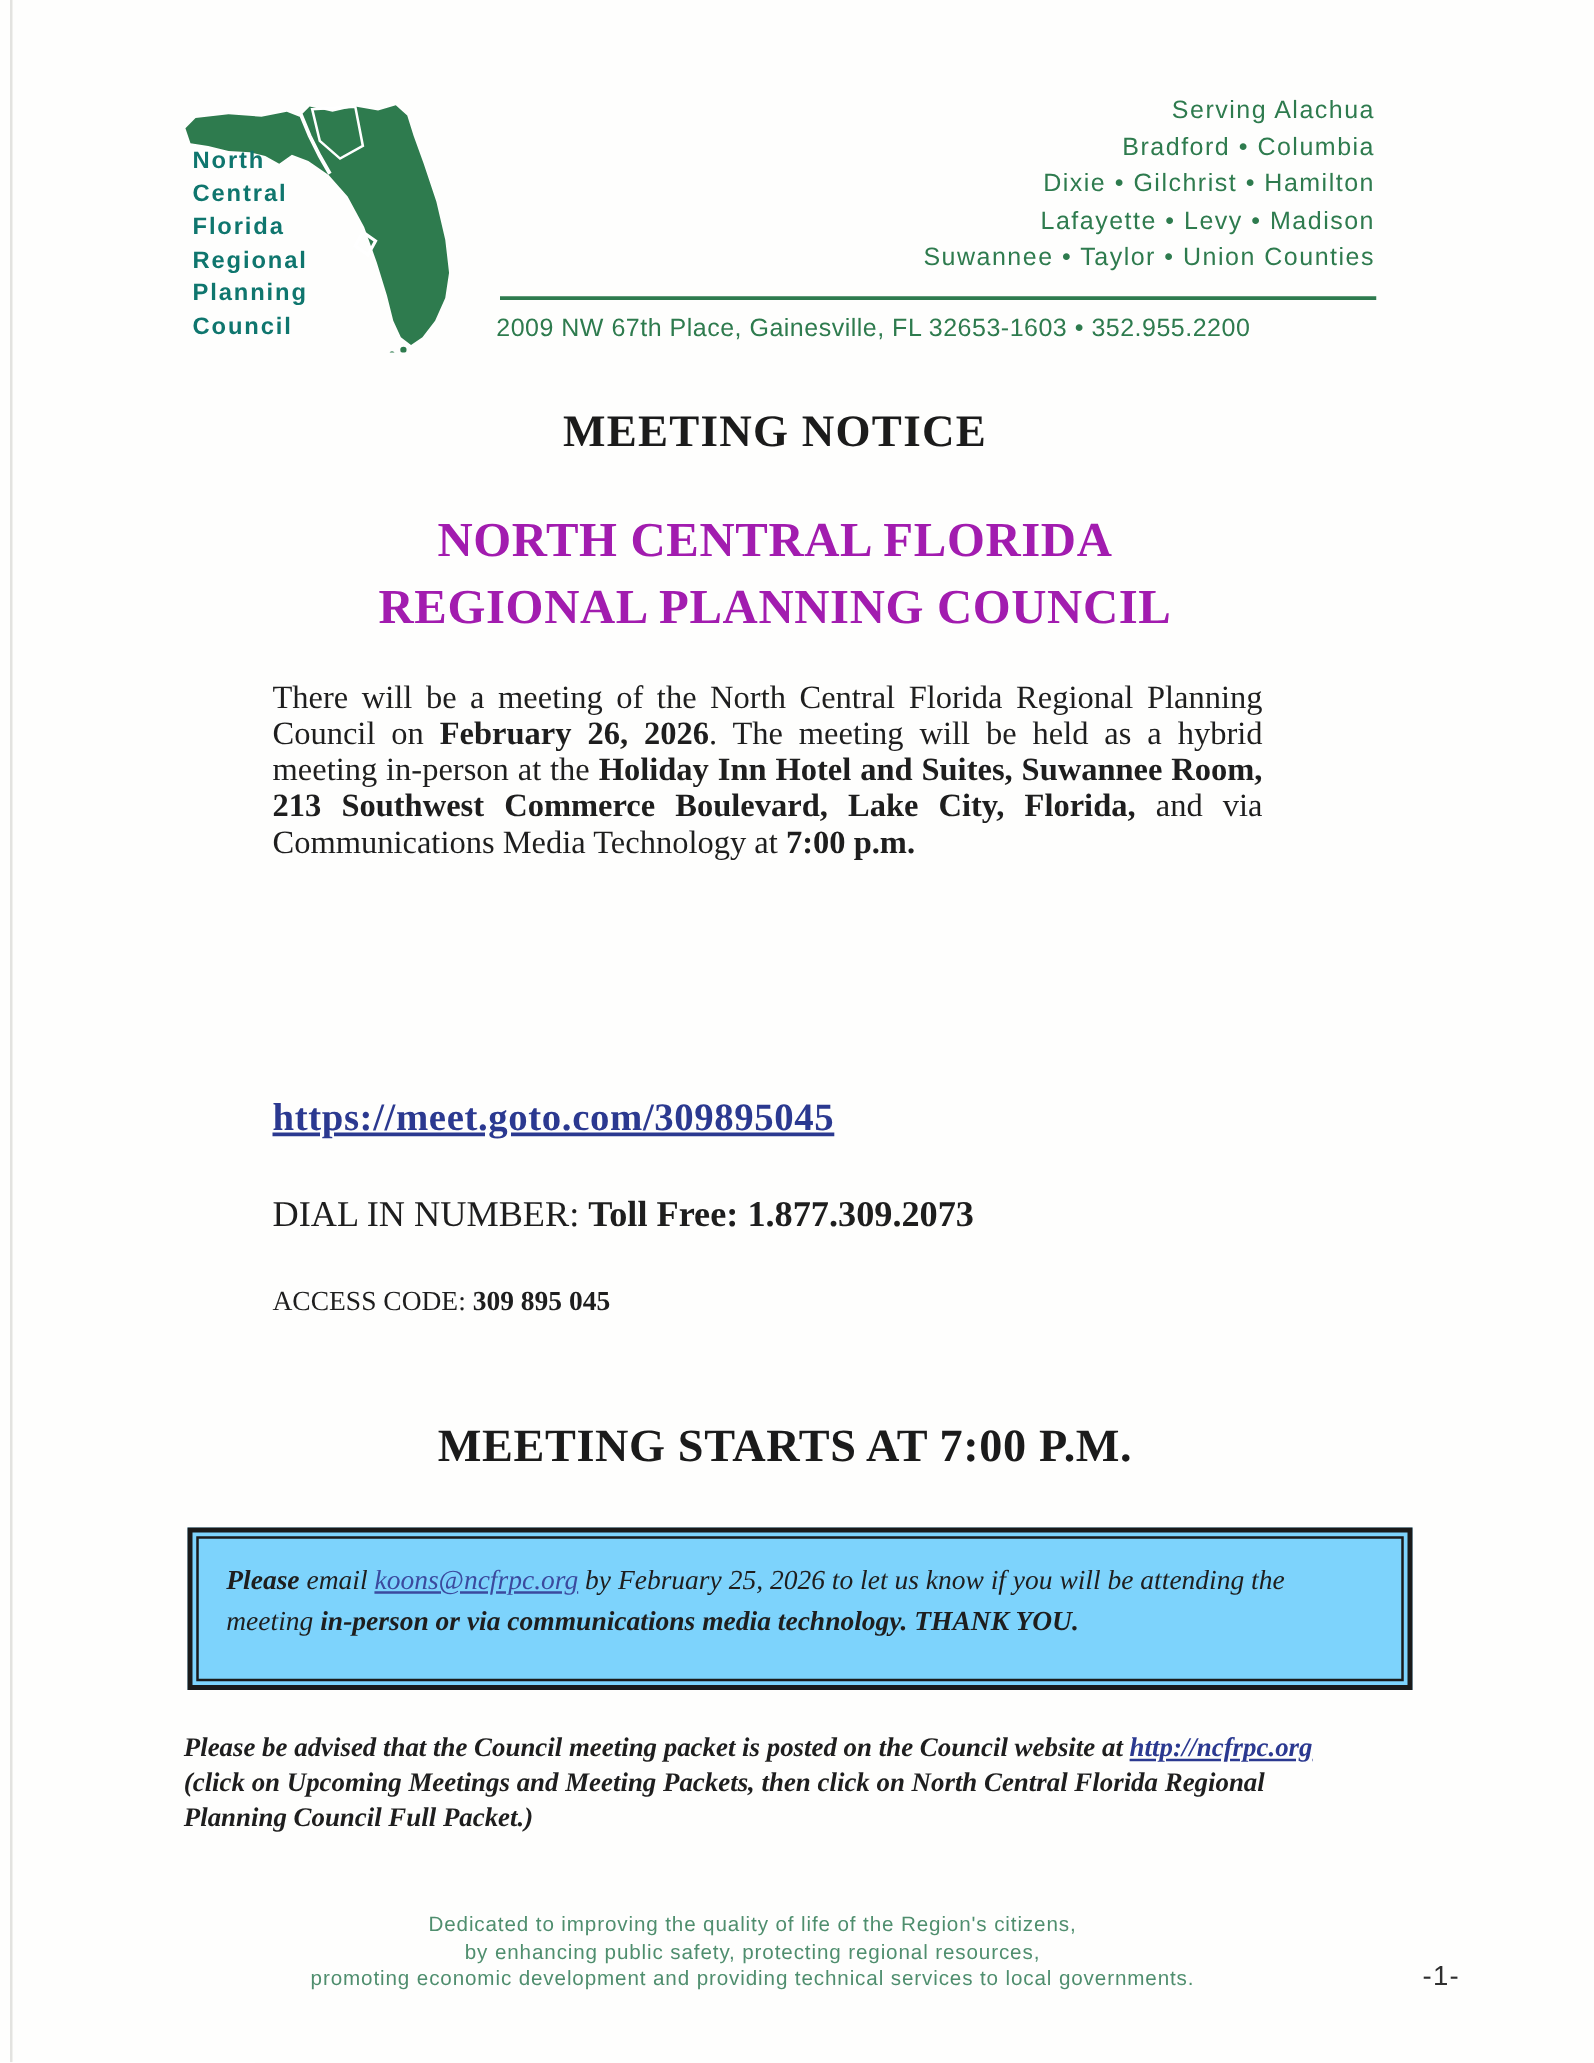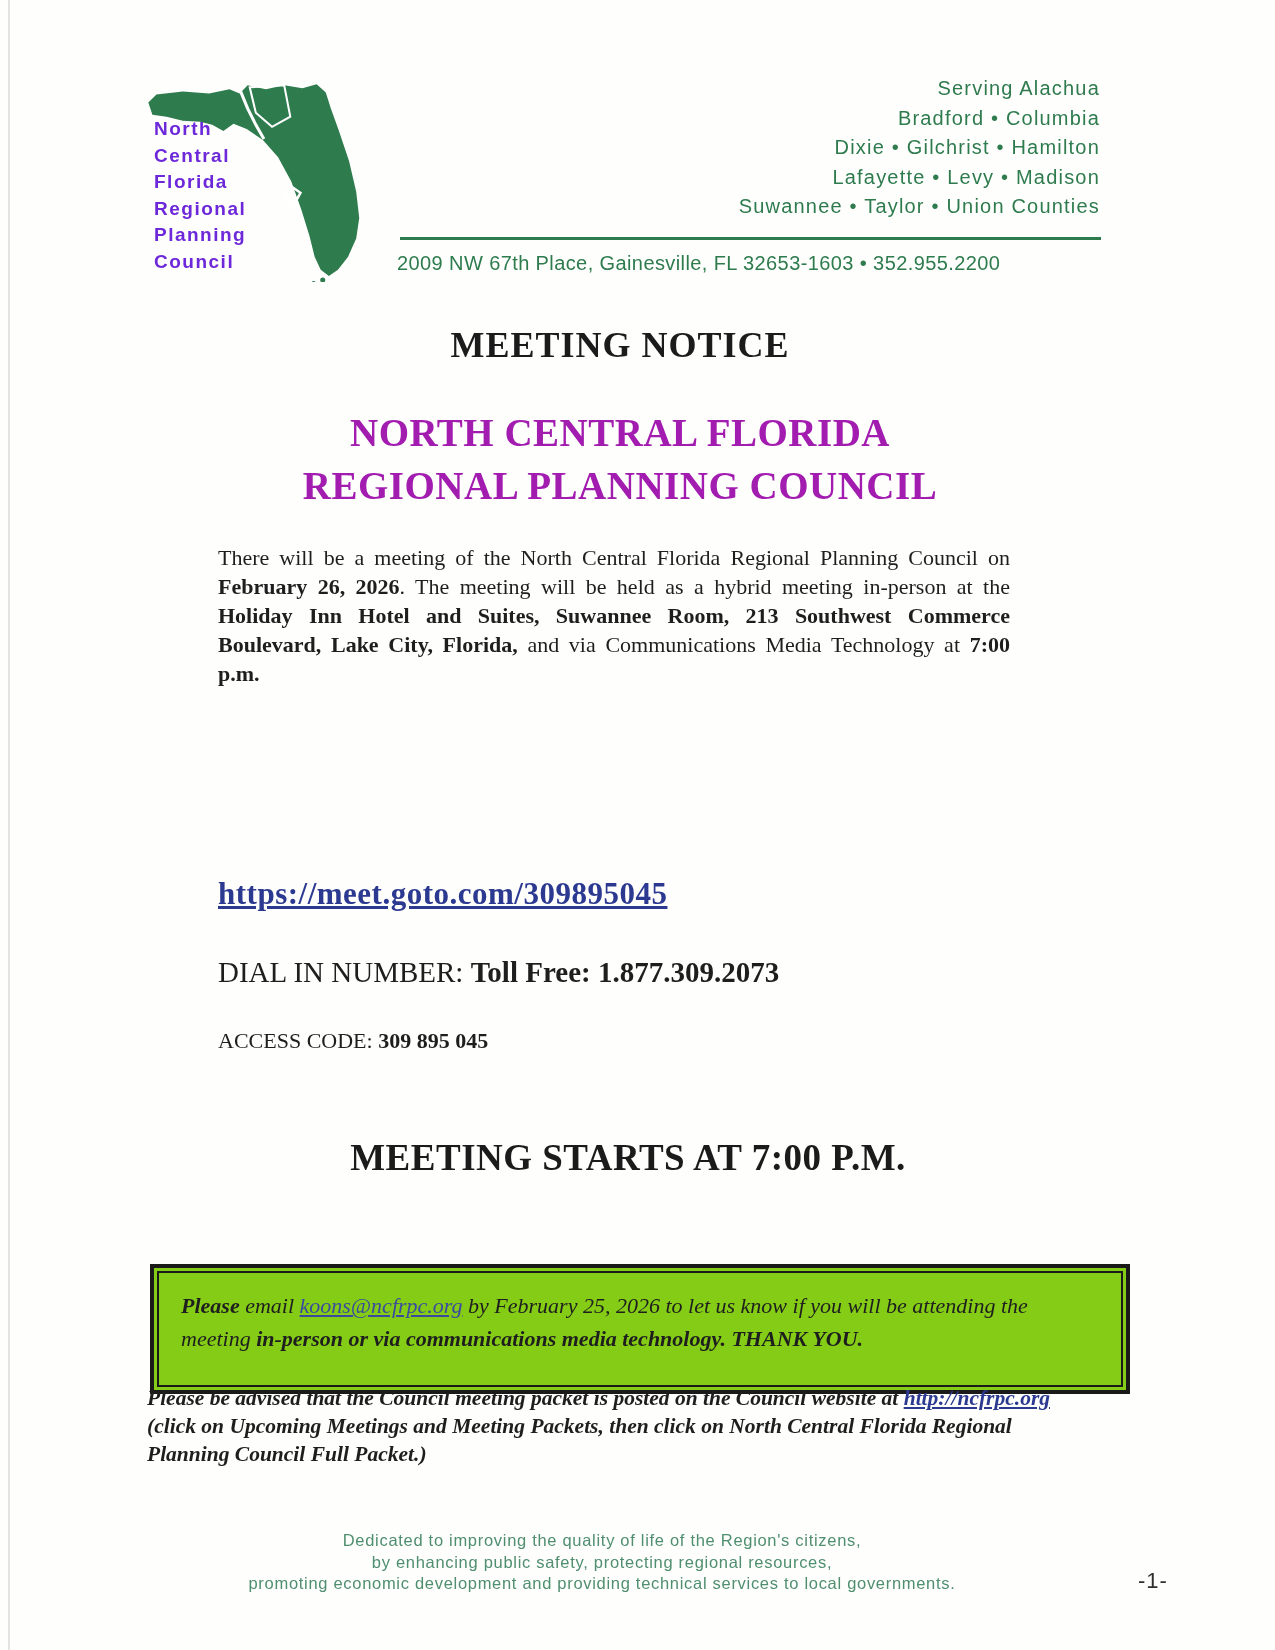--- a/index.html
+++ b/index.html
@@ -19,21 +19,21 @@
     width: 2px; height: 100%;
     background: #e3e3e0;
   }
   
   .logo { position: absolute; left: 140px; top: 64px; width: 258px; height: 218px; }
   .logo svg { position: absolute; left: 0; top: 0; width: 100%; height: 100%; }
   .logo-text {
     position: absolute; left: 14px; top: 52px;
     font-family: "Liberation Sans", sans-serif;
     font-weight: bold; font-size: 19px; line-height: 26.5px;
-    letter-spacing: 1.5px; color: #6d28d9;
+    letter-spacing: 1.5px; color: #0f766e;
   }
   .serving {
     position: absolute; top: 74px; right: 175px;
     text-align: right;
     font-family: "Liberation Sans", sans-serif;
     font-size: 20px; line-height: 29.5px;
     letter-spacing: 1.2px; color: #2e7b4e;
   }
   .rule {
     position: absolute; left: 400px; top: 237px;
@@ -51,21 +51,21 @@
     letter-spacing: 1px; color: #1b1b1b;
   }
   .h-org {
     position: absolute; left: 0; top: 406px; width: 1240px;
     text-align: center; font-weight: bold; font-size: 39px;
     line-height: 53px; letter-spacing: 0.5px; color: #a21caf;
   }
   
   .intro {
     position: absolute; left: 218px; top: 543px; width: 792px;
-    font-size: 22px; line-height: 29px; text-align: justify;
+    font-size: 26px; line-height: 29px; text-align: justify;
   }
   .join {
     position: absolute; left: 218px; top: 716px; width: 786px;
     font-size: 30px; line-height: 44px; text-align: justify;
   }
   .meet-link {
     position: absolute; left: 218px; top: 876px;
     font-size: 31px; font-weight: bold;
     color: #2b3990; text-decoration: underline;
     letter-spacing: 0.5px;
@@ -74,22 +74,21 @@
   .access { position: absolute; left: 218px; top: 1028px; font-size: 22px; }
   .banner {
     position: absolute; left: 0; top: 1136px; width: 1256px;
     text-align: center; font-weight: bold; font-size: 37px;
     letter-spacing: 0.5px; color: #1b1b1b;
   }
   
   .rsvp-box {
     position: absolute; left: 150px; top: 1222px; width: 980px;
     border: 4px solid #1a1a1a;
-    background: #84cc16;
-    margin-top: 42px;
+    background: #7dd3fc;
   }
   .rsvp-inner {
     border: 2px solid #1a1a1a;
     margin: 3px;
     padding: 16px 24px 30px 22px;
   }
   .rsvp-inner p {
     font-style: italic; font-size: 22px; line-height: 33px;
   }
   .rsvp-inner a {

